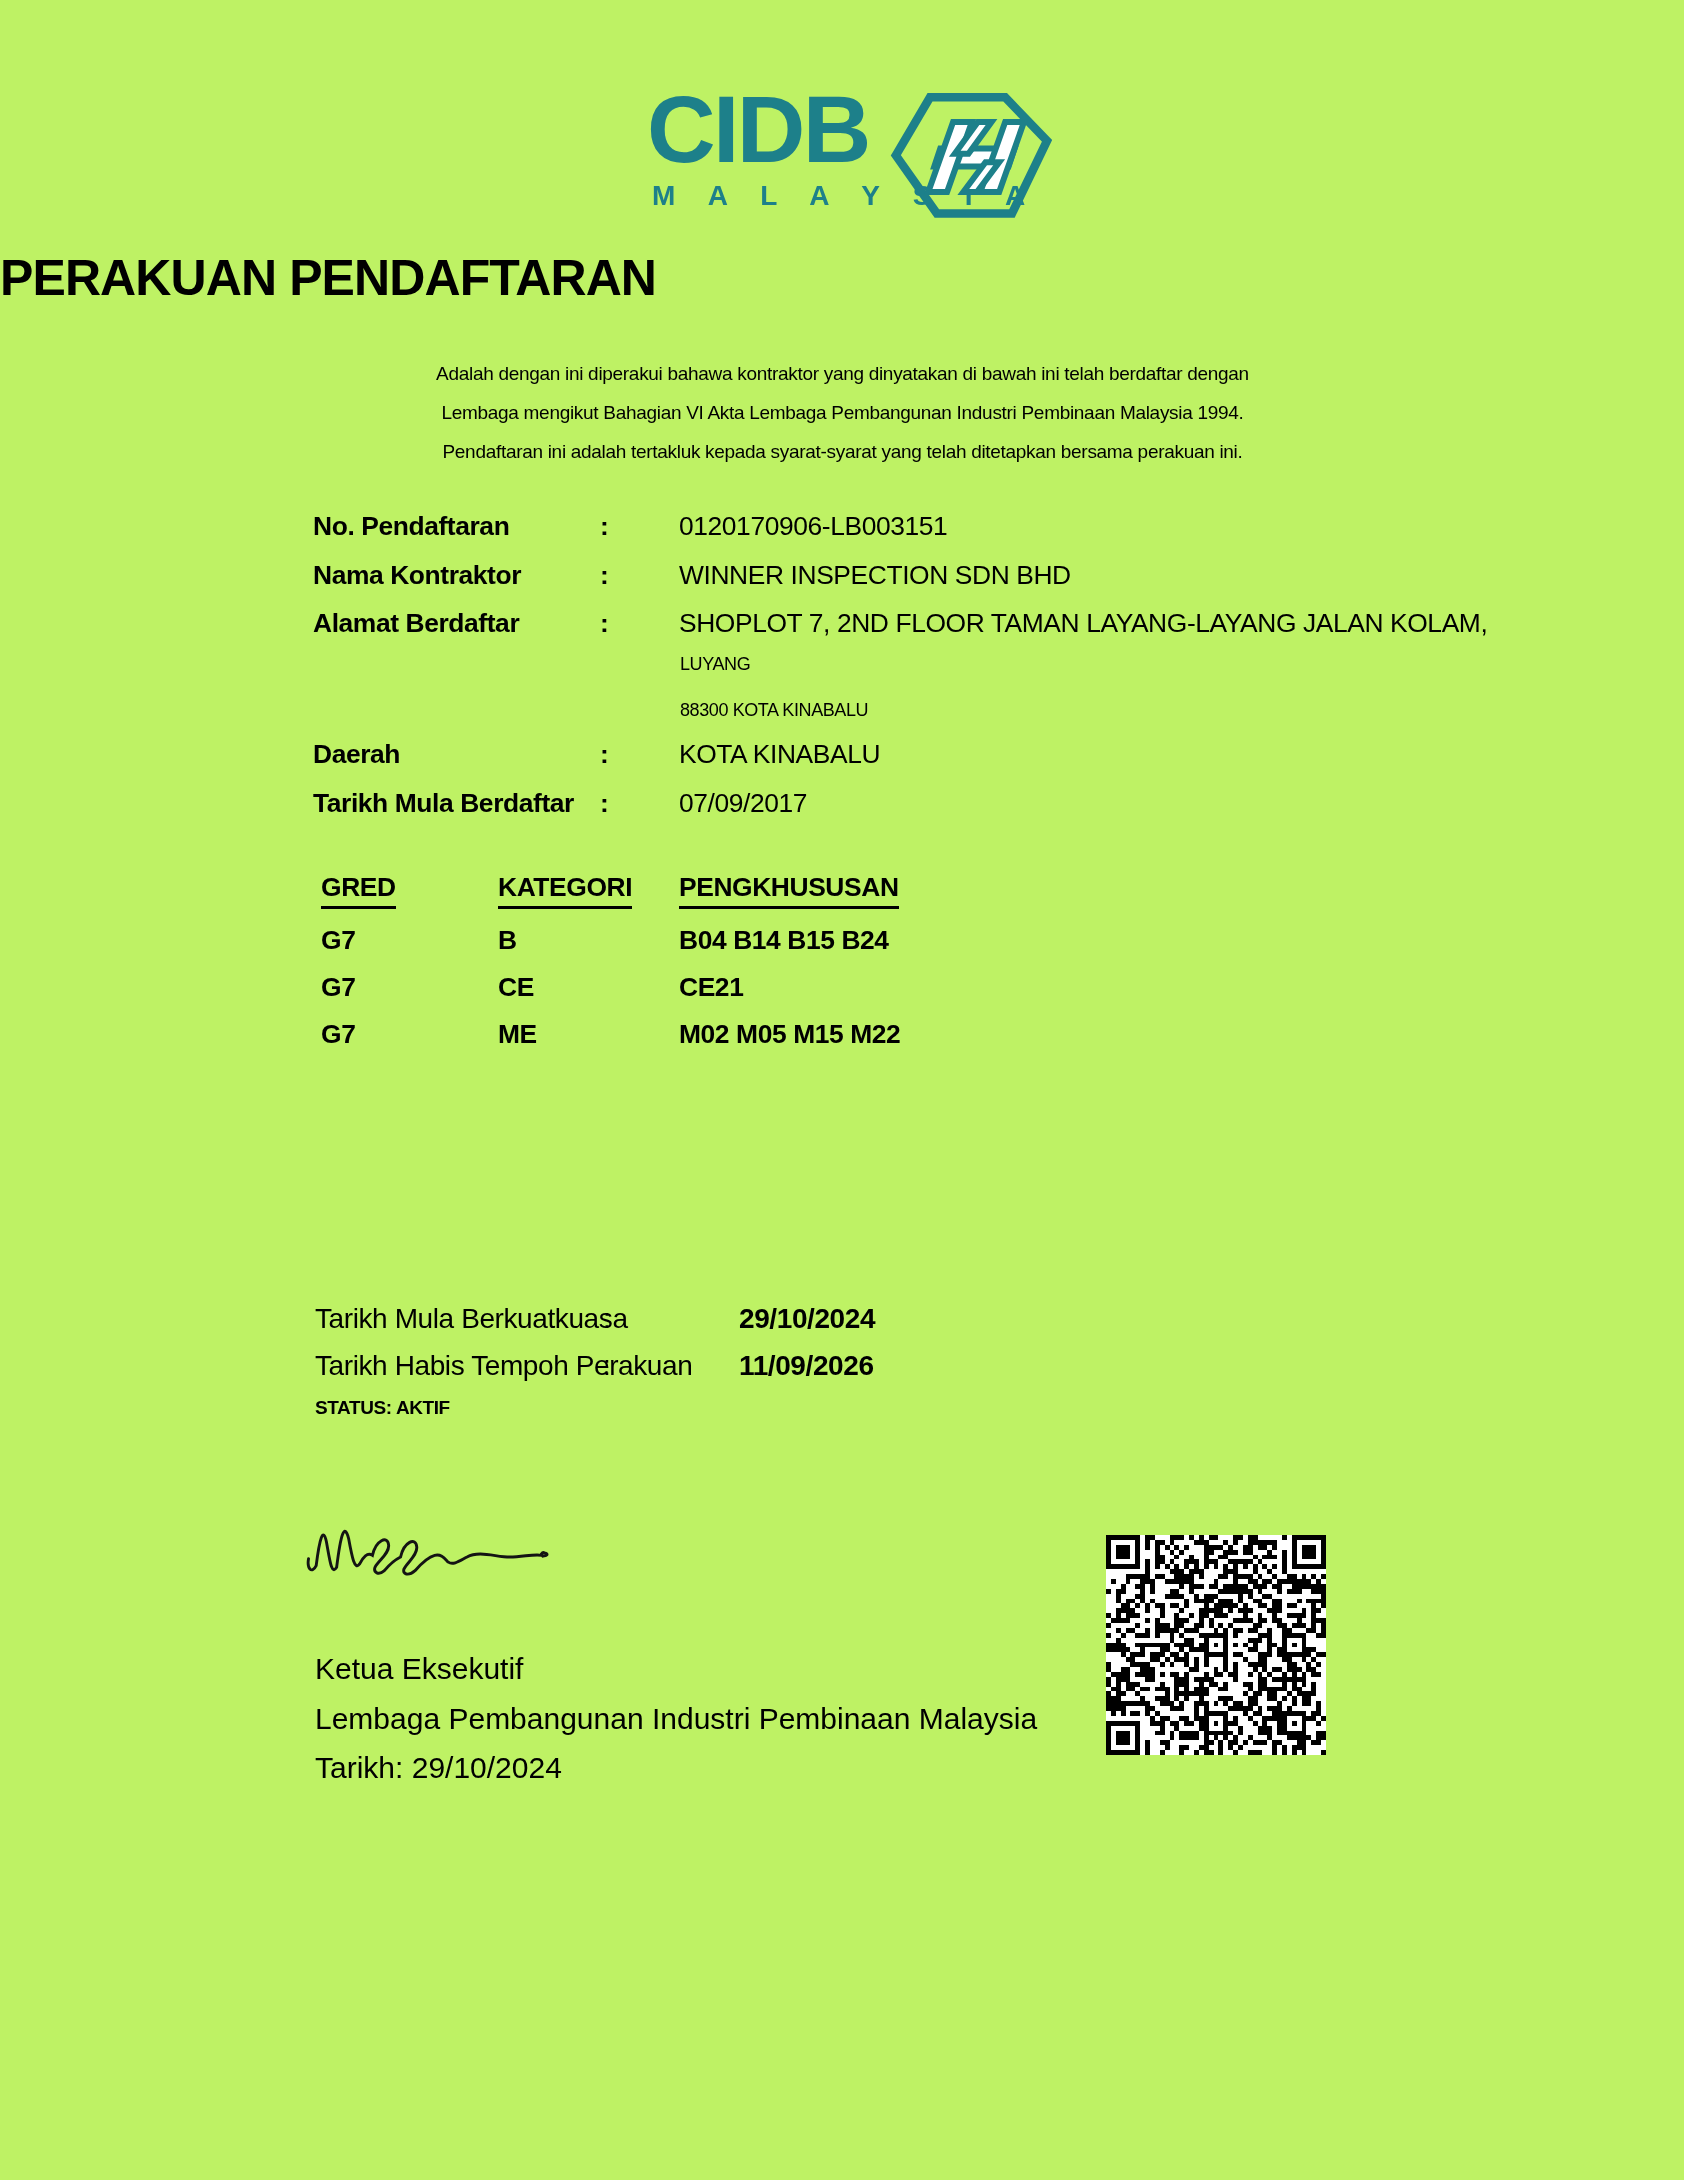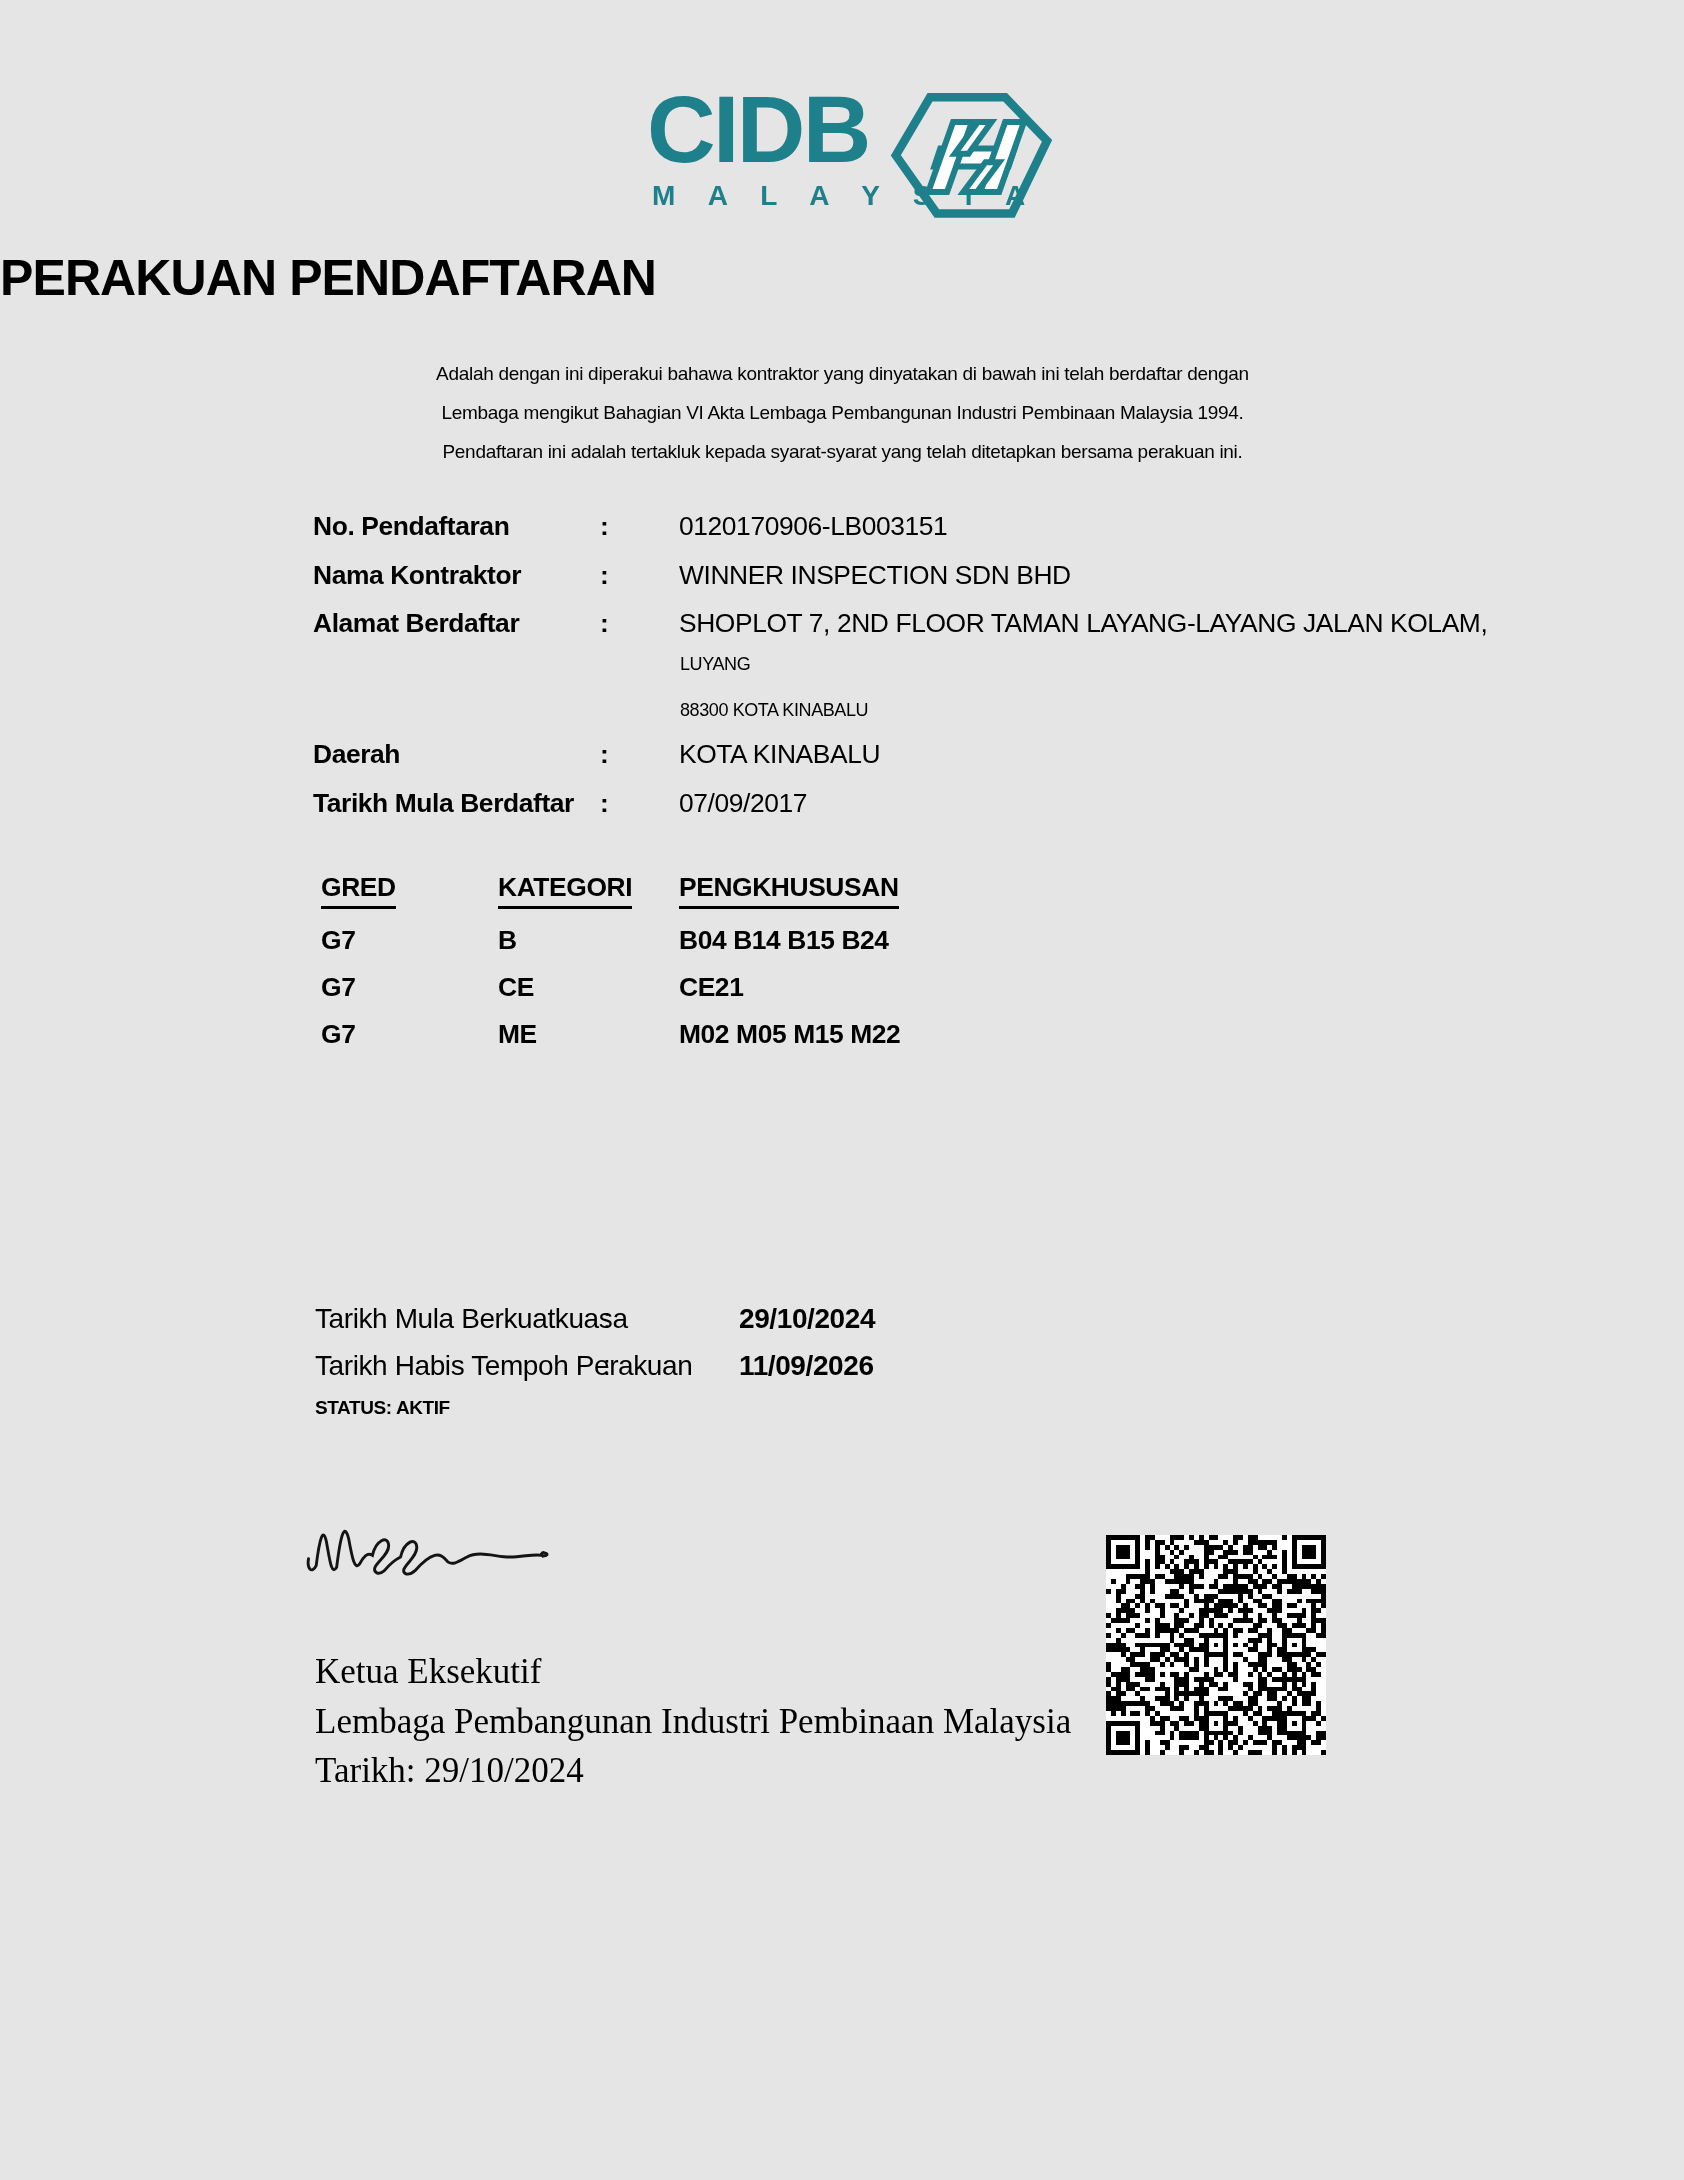--- a/index.html
+++ b/index.html
@@ -1,19 +1,19 @@
 <!DOCTYPE html>
 <html style="--teal: #1d808a;font-size:13.6px"><head>
 <meta charset="utf-8">
 <style>
   html,body{margin:0;padding:0;background:#fff;}
   .page{
     position:relative;
     width:1685px;height:2181px;
-    background:#e5e5e5;
+    background:#bef264;
     font-family:"Liberation Sans", sans-serif;
     color:#000;
     overflow:hidden;
   }
   
   .brand-name{
     position:absolute;left:647px;top:82px;
     font-size:95px;font-weight:bold;line-height:1;
     letter-spacing:-2.6px;color:var(--teal,#1d808a);
   }
@@ -52,22 +52,22 @@
   }
   
   .vrow{position:absolute;left:315px;font-size:28px;white-space:nowrap;letter-spacing:-0.4px;}
   .vcolon{position:absolute;left:288px;}
   .vvalue{position:absolute;left:424px;font-weight:bold;}
   .status{position:absolute;left:315px;top:1397px;font-size:19px;font-weight:bold;letter-spacing:-0.4px;}
   
   .sig-svg{position:absolute;left:300px;top:1504px;}
   .foot{
     position:absolute;left:315px;
-    font-family:Liberation Serif, serif;
-    font-size:35px;white-space:nowrap;
+    font-family:Liberation Sans, sans-serif;
+    font-size:30px;white-space:nowrap;
   }
   
   .qr-svg{position:absolute;left:1106px;top:1535px;background:#fff;}
 </style>
 </head>
 <body>
 
 <div class="page">
 
   <div class="brand-name">CIDB</div>

